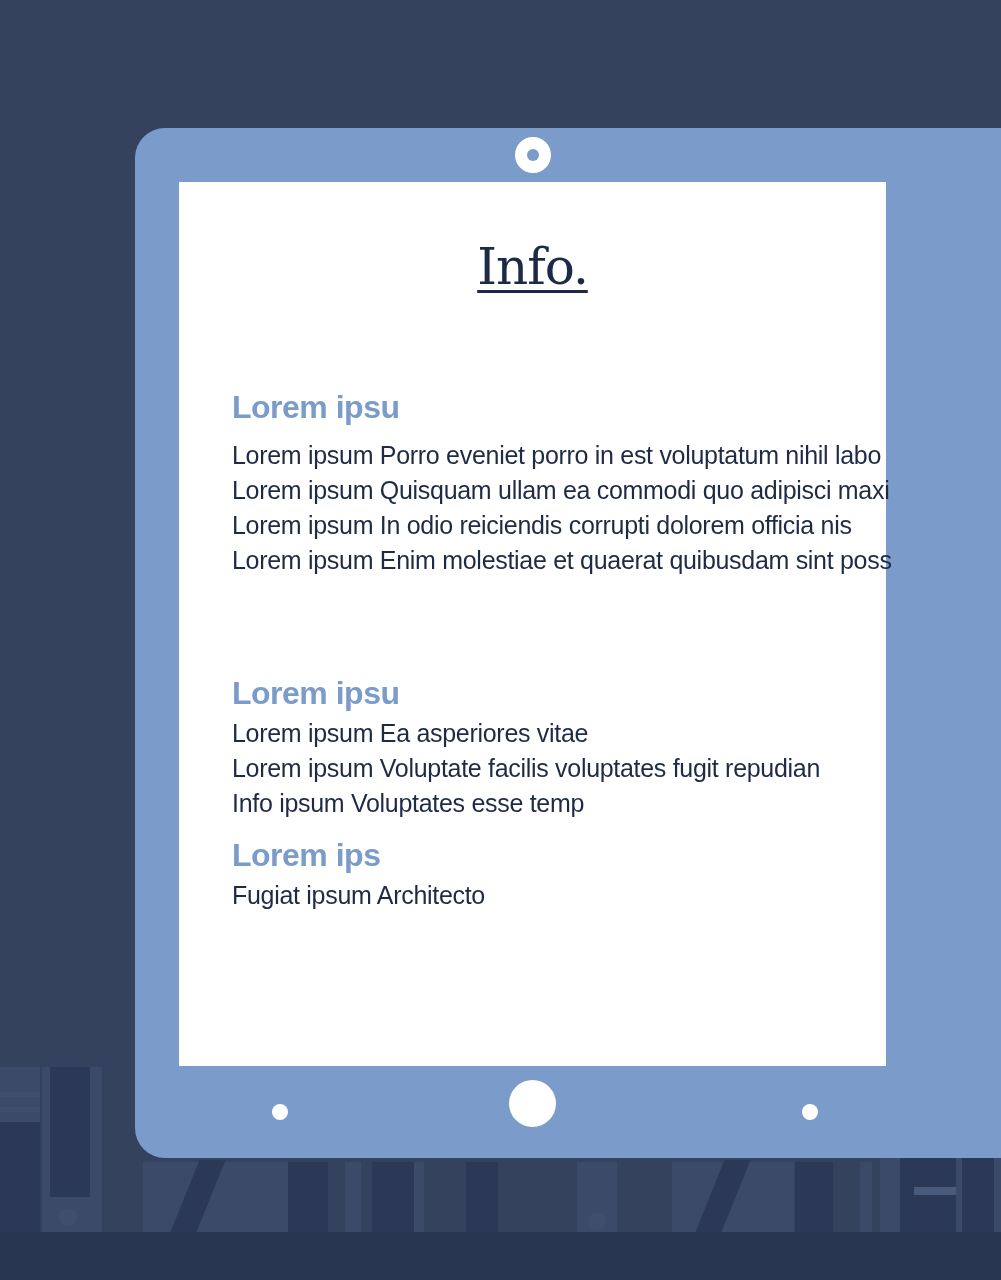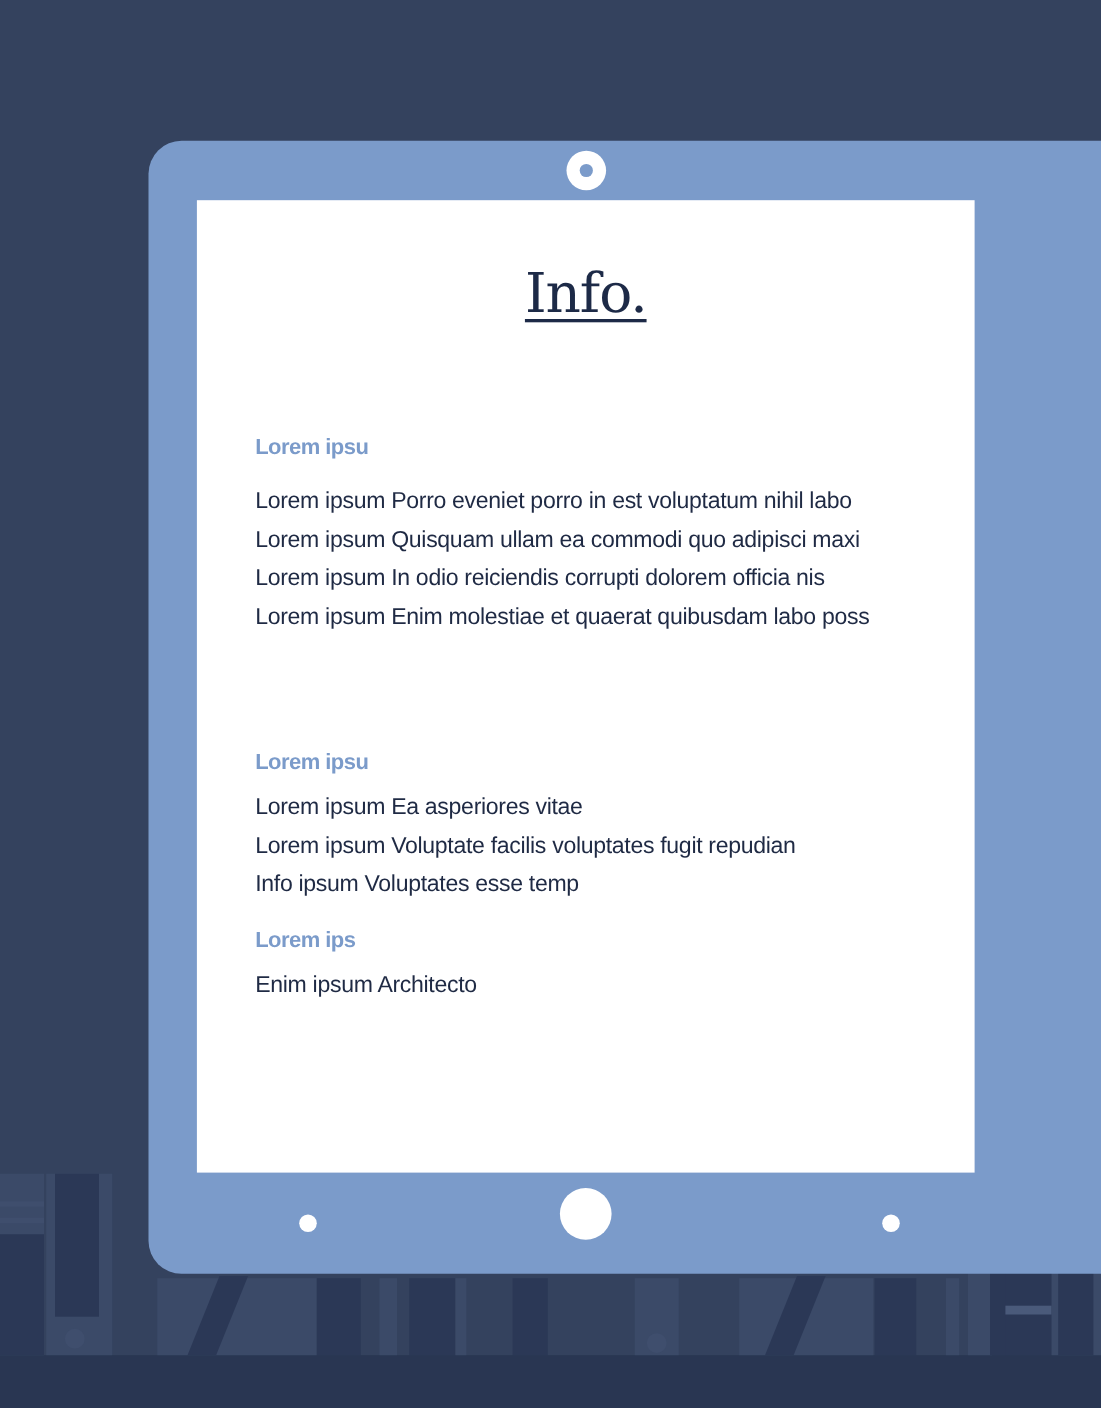--- a/index.html
+++ b/index.html
@@ -47,26 +47,26 @@
   }
   .title {
     position: absolute; left: 0; width: 100%; top: 56px; text-align: center;
     font-family: "DejaVu Serif", "Liberation Serif", serif;
     font-size: 50px; font-weight: normal; color: #1d2a47;
     text-decoration: underline; text-decoration-thickness: 3px; text-underline-offset: 6px;
     letter-spacing: -1px;
   }
   .section { position: absolute; left: 53px; }
   .section h2 {
-    font-size: 20px; font-weight: bold; color: #7b9bca; letter-spacing: -0.5px;
+    font-size: 32px; font-weight: bold; color: #7b9bca; letter-spacing: -0.5px;
     line-height: 30px;
   }
   .section ul { list-style: none; }
   .section li {
-    font-size: 21px; color: #1f2a44; line-height: 35px; letter-spacing: -0.3px;
+    font-size: 25px; color: #1f2a44; line-height: 35px; letter-spacing: -0.3px;
     white-space: nowrap;
   }
 </style>
 </head>
 <body>
 
 <div class="bg-bottom"></div>
 
 <div class="shelf">
   <div class="book" style="left:0;width:40px;height:165px;">
@@ -109,37 +109,37 @@
 
   <div class="screen">
     <h1 class="title">Info.</h1>
 
     <div class="section" style="top:210px;">
       <h2>Lorem ipsu</h2>
       <ul style="margin-top:16px;">
         <li>Lorem ipsum Porro eveniet porro in est voluptatum nihil labo</li>
         <li>Lorem ipsum Quisquam ullam ea commodi quo adipisci maxi</li>
         <li>Lorem ipsum In odio reiciendis corrupti dolorem officia nis</li>
-        <li>Lorem ipsum Enim molestiae et quaerat quibusdam labo poss</li>
+        <li>Lorem ipsum Enim molestiae et quaerat quibusdam sint poss</li>
       </ul>
     </div>
 
     <div class="section" style="top:496px;">
       <h2>Lorem ipsu</h2>
       <ul style="margin-top:8px;">
         <li>Lorem ipsum Ea asperiores vitae</li>
         <li>Lorem ipsum Voluptate facilis voluptates fugit repudian</li>
         <li>Info ipsum Voluptates esse temp</li>
       </ul>
     </div>
 
     <div class="section" style="top:658px;">
       <h2>Lorem ips</h2>
       <ul style="margin-top:8px;">
-        <li>Enim ipsum Architecto</li>
+        <li>Fugiat ipsum Architecto</li>
       </ul>
     </div>
   </div>
 
   <div class="side-dot" style="left:137px;"></div>
   <div class="home-button"></div>
   <div class="side-dot" style="left:667px;"></div>
 </div>
 
 </body></html>

